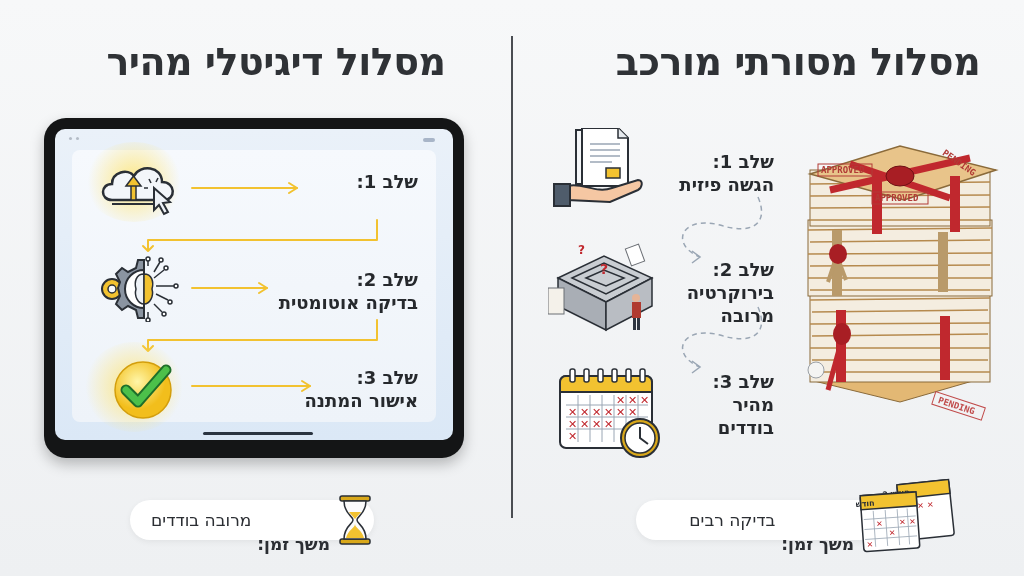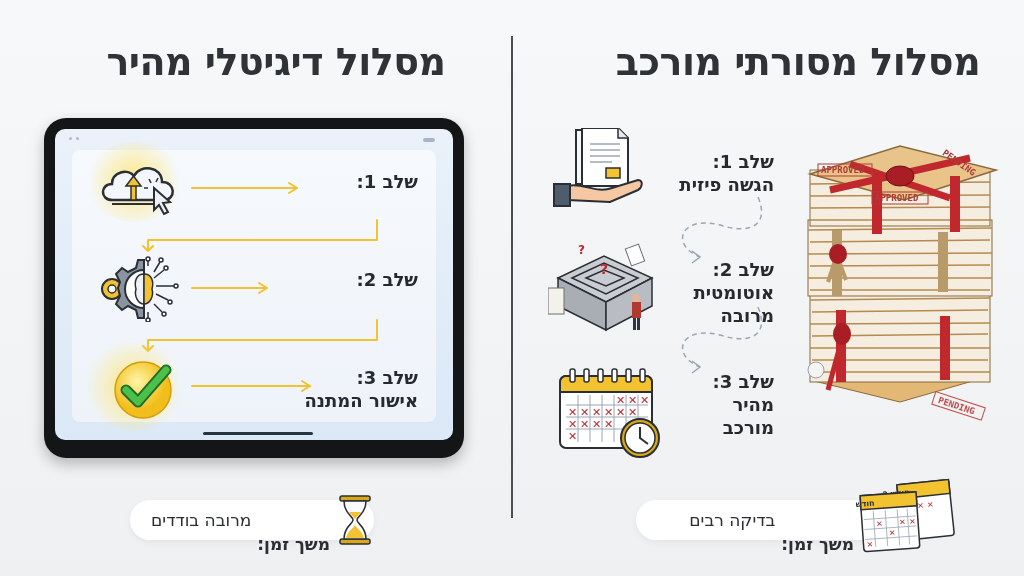--- a/index.html
+++ b/index.html
@@ -137,20 +137,21 @@
           <path d="M50 56 V62" fill="none"></path>
             <circle cx="50" cy="64" r="2"></circle>
           <path d="M56 16 L62 6" fill="none"></path>
             <circle cx="63" cy="4" r="2"></circle>
           <path d="M56 48 L64 56" fill="none"></path>
             <circle cx="66" cy="58" r="2"></circle>
         </g>
       </svg>
       <div class="step-text" style="right:18px;top:118px;">
         <div>שלב 2:</div>
+        <div>בדיקה אוטומטית</div>
       </div>
 
       <div class="glow" style="left:12px;top:192px;width:100px;height:90px;"></div>
       <svg class="icon" style="left:40px;top:206px" width="64" height="64" viewBox="0 0 64 64">
         <defs>
             <radialGradient id="gy" cx="40%" cy="35%">
               <stop offset="0%" stop-color="#fff6a8"></stop>
               <stop offset="100%" stop-color="#f2be1c"></stop>
             </radialGradient>
           </defs>
@@ -251,27 +252,27 @@
       <polyline points="22,166 30,172 22,178"></polyline>
     </g>
 </svg>
 
 <div class="r-step" style="right:250px;top:150px;">
   <div>שלב 1:</div>
   <div>הגשה פיזית</div>
 </div>
 <div class="r-step" style="right:250px;top:258px;">
   <div>שלב 2:</div>
-  <div>אוטומטית</div>
+  <div>בירוקרטיה</div>
   <div>מרובה</div>
 </div>
 <div class="r-step" style="right:250px;top:370px;">
   <div>שלב 3:</div>
   <div>מהיר</div>
-  <div>מורכב</div>
+  <div>בודדים</div>
 </div>
 
 <svg class="icon" style="left:800px;top:140px" width="200" height="285" viewBox="0 0 200 285">
   <g stroke="#8a6a3a" stroke-width="1">
     <polygon points="10,240 100,218 190,236 100,262" fill="#e3b874"></polygon>
     <rect x="10" y="150" width="180" height="92" fill="#f4ede0"></rect>
   </g>
   <g stroke="#b68a4e" stroke-width="1.5">
     <line x1="10" y1="160" x2="190" y2="158"></line>
       <line x1="12" y1="172" x2="188" y2="170"></line>

